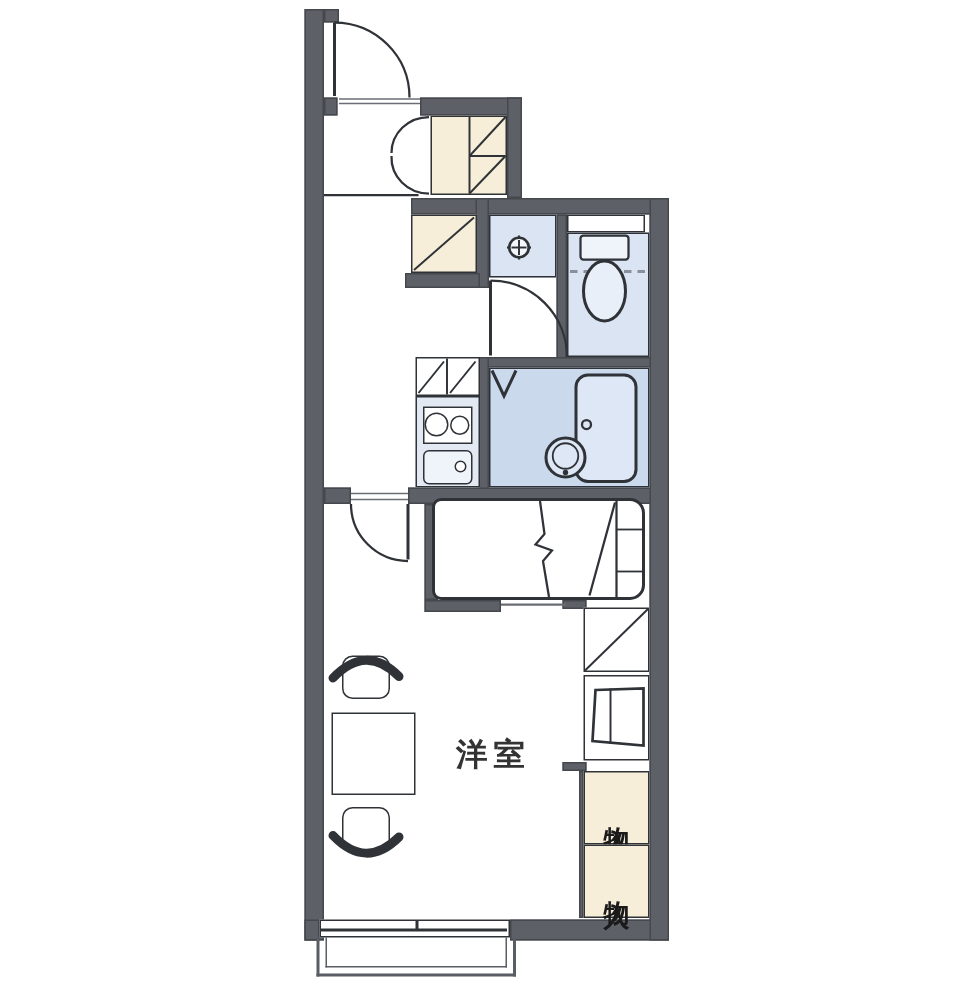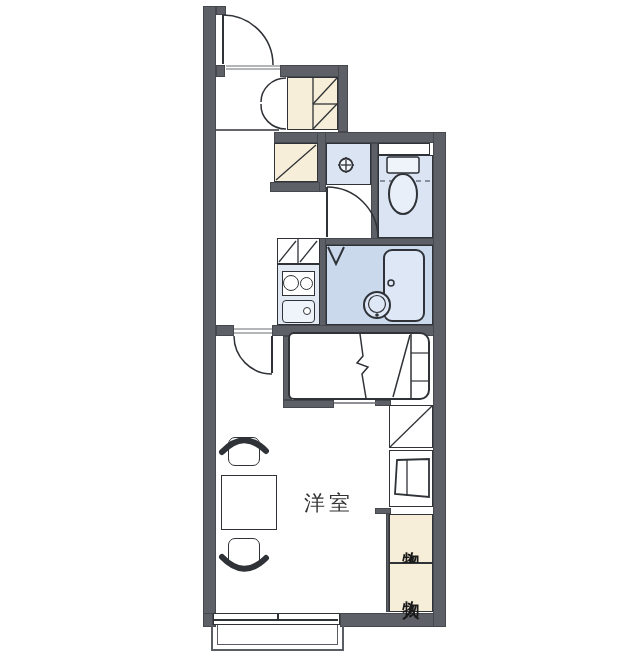--- a/index.html
+++ b/index.html
@@ -13,21 +13,21 @@
   .wall{position:absolute;background:var(--wall);outline:1px solid #45484d;outline-offset:-1px;}
   .room{position:absolute;box-sizing:border-box;border:1.5px solid var(--line);}
   .cream{background:var(--cream);}
   .blue{background:var(--blue);}
   .bathblue{background:var(--bathblue);}
   .white{background:#ffffff;}
   .fixture{background:var(--fixture);}
   .panel{background:var(--panel);}
   .circ{border-radius:50%;}
   svg.overlay{position:absolute;left:0;top:0;pointer-events:none;color:var(--line);}
-  .label{position:absolute;color:var(--text);font-weight:400;text-align:center;}
+  .label{position:absolute;color:var(--text);font-weight:700;text-align:center;}
   #room-label{left:304px;top:489px;font-size:21px;letter-spacing:4px;}
   .storage-label{width:100%;height:100%;display:flex;align-items:center;justify-content:center;
     writing-mode:vertical-rl;text-orientation:upright;font-size:17px;font-weight:700;
     color:#1a1a1a;letter-spacing:1px;line-height:1;}
   .balcony{position:absolute;box-sizing:border-box;border:2px solid var(--balcony);border-top:none;}
   .balcony-inner{border-width:1.5px;}
   .winline{position:absolute;background:var(--line);}
 </style>
 </head>
 <body>

